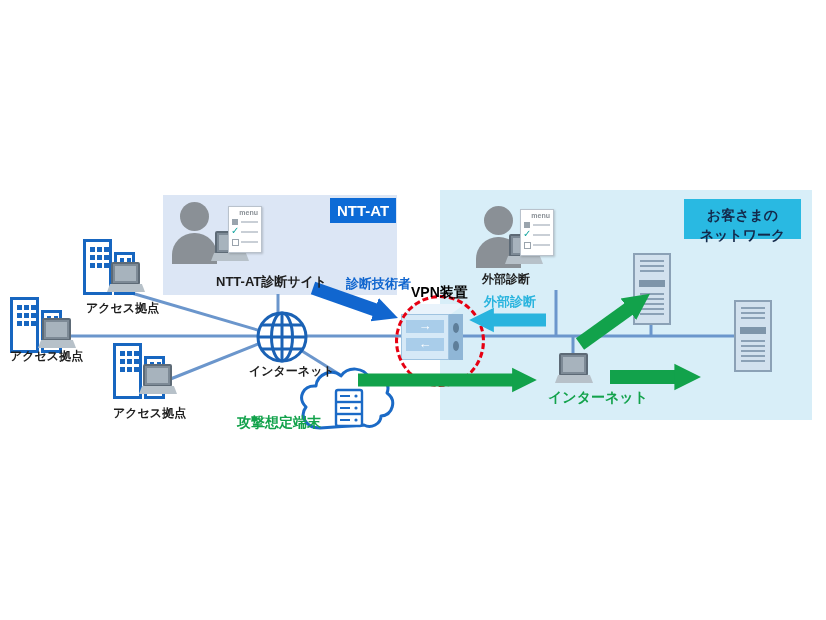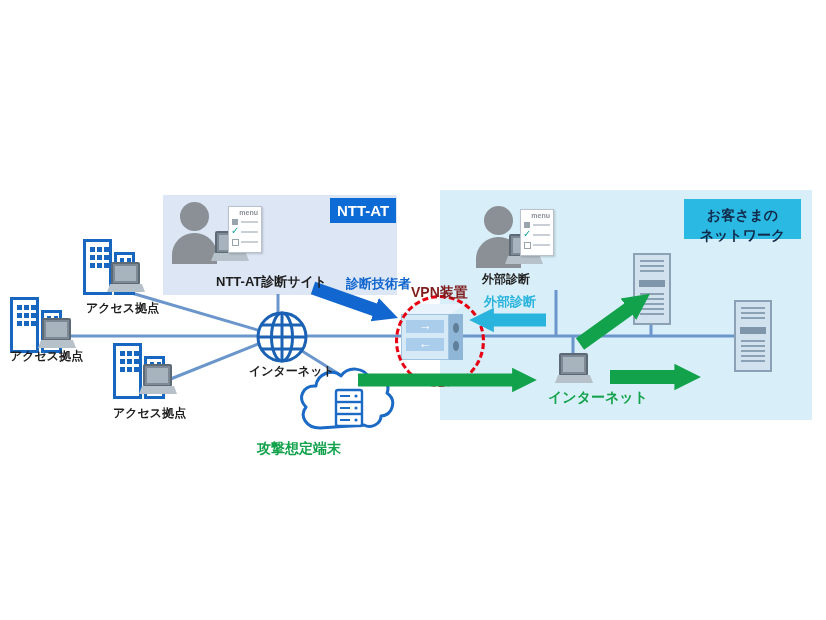--- a/index.html
+++ b/index.html
@@ -13,21 +13,21 @@
   #net-lines{z-index:1;}
   #flow-arrows{z-index:3;}
   .node{position:absolute;z-index:2;}
   .lbl{position:absolute;z-index:4;font-weight:bold;white-space:nowrap;color:#1d1d1d;}
   .lbl.s12{font-size:12px;}
   .lbl.s13{font-size:13px;}
   .lbl.s14{font-size:14px;}
   .blue-t{color:#1166cf;}
   .cyan-t{color:#29b4de;}
   .green-t{color:#12a24b;}
-  .red-t{color:#7f1d1d;text-align:center;}
+  .red-t{color:#000000;text-align:center;}
   
   #ntt-tag{left:330px;top:198px;width:66px;height:25px;background:#0d6bd6;color:#fff;
            font-size:15px;font-weight:bold;line-height:25px;text-align:center;z-index:2;}
   #customer-tag{left:684px;top:199px;width:117px;height:40px;background:#29b9e2;color:#13294b;
            font-size:14px;font-weight:bold;text-align:center;line-height:20px;padding-top:6px;
            box-sizing:border-box;z-index:2;}
   
   .person{width:45px;}
   .p-head{width:29px;height:29px;border-radius:50%;background:#8a9096;margin:0 auto;}
   .p-body{width:45px;height:31px;border-radius:22px 22px 0 0;background:#8a9096;margin-top:2px;}
@@ -231,21 +231,21 @@
       <line x1="36" y1="38" x2="62" y2="38"></line>
       <line x1="36" y1="50" x2="62" y2="50"></line>
       <line x1="40" y1="32" x2="50" y2="32" stroke-width="2"></line>
       <line x1="40" y1="44" x2="50" y2="44" stroke-width="2"></line>
       <line x1="40" y1="56" x2="50" y2="56" stroke-width="2"></line>
       <circle cx="56" cy="32" r="1.6" fill="#1b6ac6" stroke="none"></circle>
       <circle cx="56" cy="44" r="1.6" fill="#1b6ac6" stroke="none"></circle>
       <circle cx="56" cy="56" r="1.6" fill="#1b6ac6" stroke="none"></circle>
     </g>
   </svg>
-  <div class="lbl s14 green-t" style="left:257px;top:414px;margin-top:26px;">攻撃想定端末</div>
+  <div class="lbl s14 green-t" style="left:237px;top:414px;">攻撃想定端末</div>
 
   <div id="vpn-device" class="node">
     <div class="vpn-top"></div>
     <div class="vpn-front">
       <div class="vpn-band">→</div>
       <div class="vpn-band">←</div>
     </div>
     <div class="vpn-side">
       <div class="vpn-hole"></div>
     </div>

